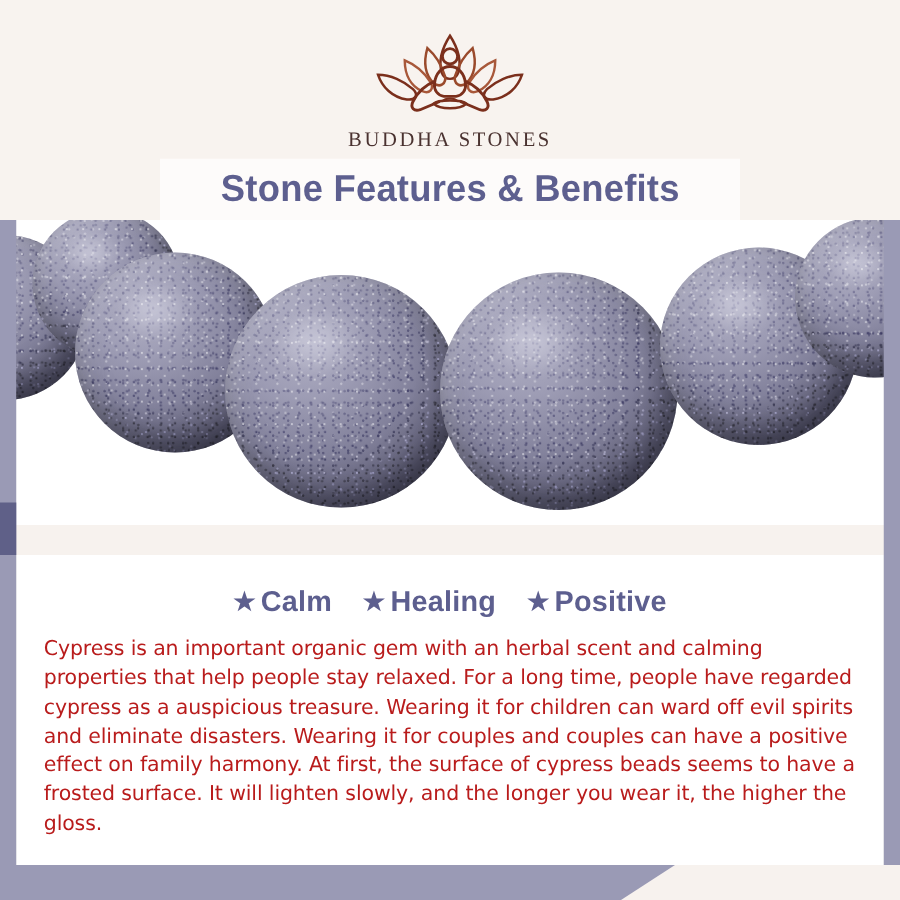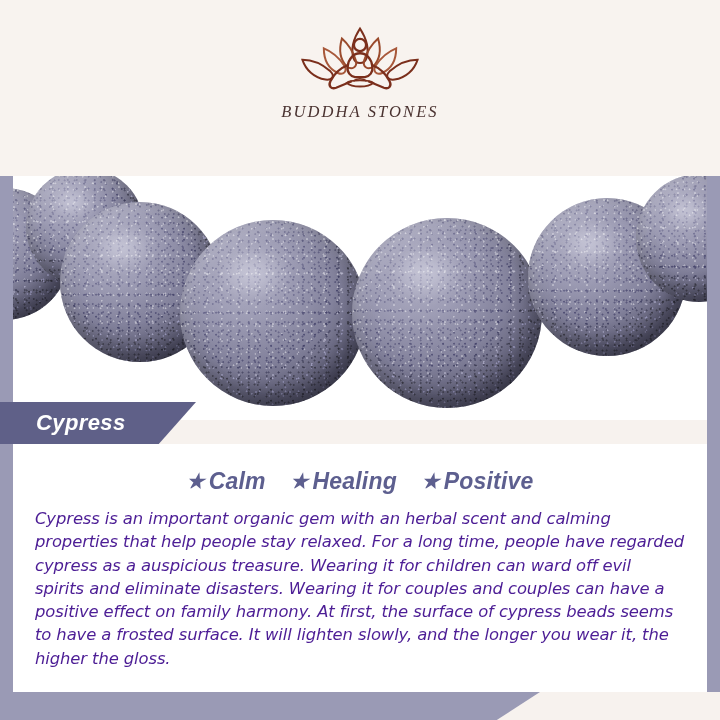--- a/index.html
+++ b/index.html
@@ -11,21 +11,20 @@
   body {
     font-family: "Liberation Sans", "DejaVu Sans", sans-serif;
   }
 
   .page {
     position: relative;
     width: 720px;
     height: 720px;
     overflow: hidden;
     background: #f7f2ee;
-    font-style: italic;
   }
 
   
   .edge-strip {
     position: absolute;
     top: 0;
     width: 13px;
     height: 720px;
     background: #9a9ab5;
     z-index: 6;
@@ -217,21 +216,21 @@
   .benefit .star {
     font-size: 20px;
     margin-right: 4px;
     position: relative;
     top: -1px;
   }
   .body-copy {
     font-family: "DejaVu Sans", "Liberation Sans", sans-serif;
     font-size: 16.4px;
     line-height: 1.42;
-    color: #4c1d95;
+    color: #b91c1c;
     text-align: left;
     margin: 0;
     letter-spacing: -0.1px;
   }
 
   
   .bottom-bar {
     position: absolute;
     bottom: 0;
     left: 0;
@@ -302,25 +301,25 @@
         <path d="M100 38 C 92 38, 86 45, 85 54 C 84 61, 88 66, 94 67 L 106 67 C 112 66, 116 61, 115 54 C 114 45, 108 38, 100 38 Z" fill="none" stroke="#7b2f1c" stroke-width="2.8"></path>
         <path d="M86 52 C 76 56, 68 64, 64 72 C 61 78, 65 82, 71 80 L 90 72" fill="none" stroke="#7b2f1c" stroke-width="2.8"></path>
         <path d="M114 52 C 124 56, 132 64, 136 72 C 139 78, 135 82, 129 80 L 110 72" fill="none" stroke="#7b2f1c" stroke-width="2.8"></path>
         <path d="M84 74 C 90 80, 110 80, 116 74 C 112 70, 88 70, 84 74 Z" fill="none" stroke="#7b2f1c" stroke-width="2.4"></path>
         <path d="M92 72 C 96 68, 104 68, 108 72" fill="none" stroke="#7b2f1c" stroke-width="2"></path>
       </g>
     </svg>
     <div class="logo-word">BUDDHA STONES</div>
   </div>
 
+  <div class="title-banner">
+    <span class="title-text">Stone Features &amp; Benefits</span>
+  </div>
 
   <div class="cypress-strip-left"></div>
-  <div class="cypress-bar">
-    <span class="cypress-text">Cypress</span>
-  </div>
 
   <div class="text-panel">
     <div class="benefits-row">
       <span class="benefit">
         <span class="star">★</span><span>Calm</span>
       </span>
       <span class="benefit">
         <span class="star">★</span><span>Healing</span>
       </span>
       <span class="benefit">

